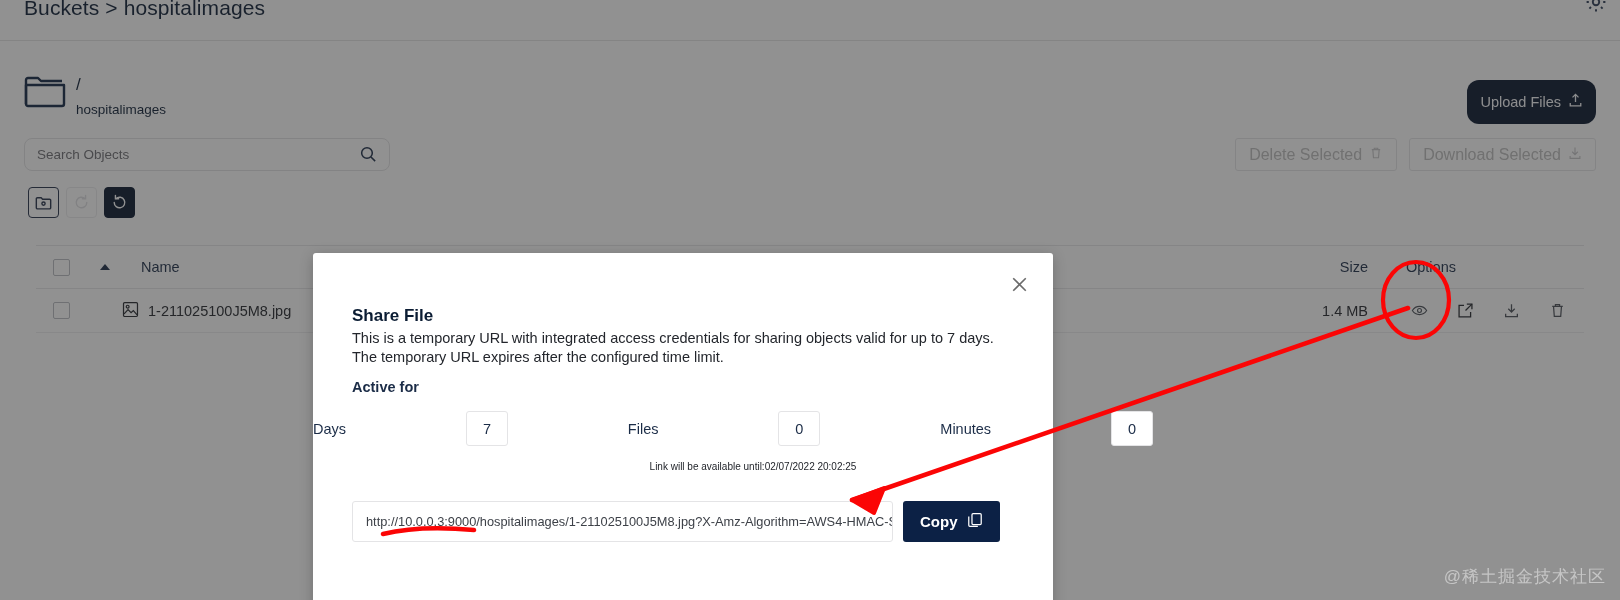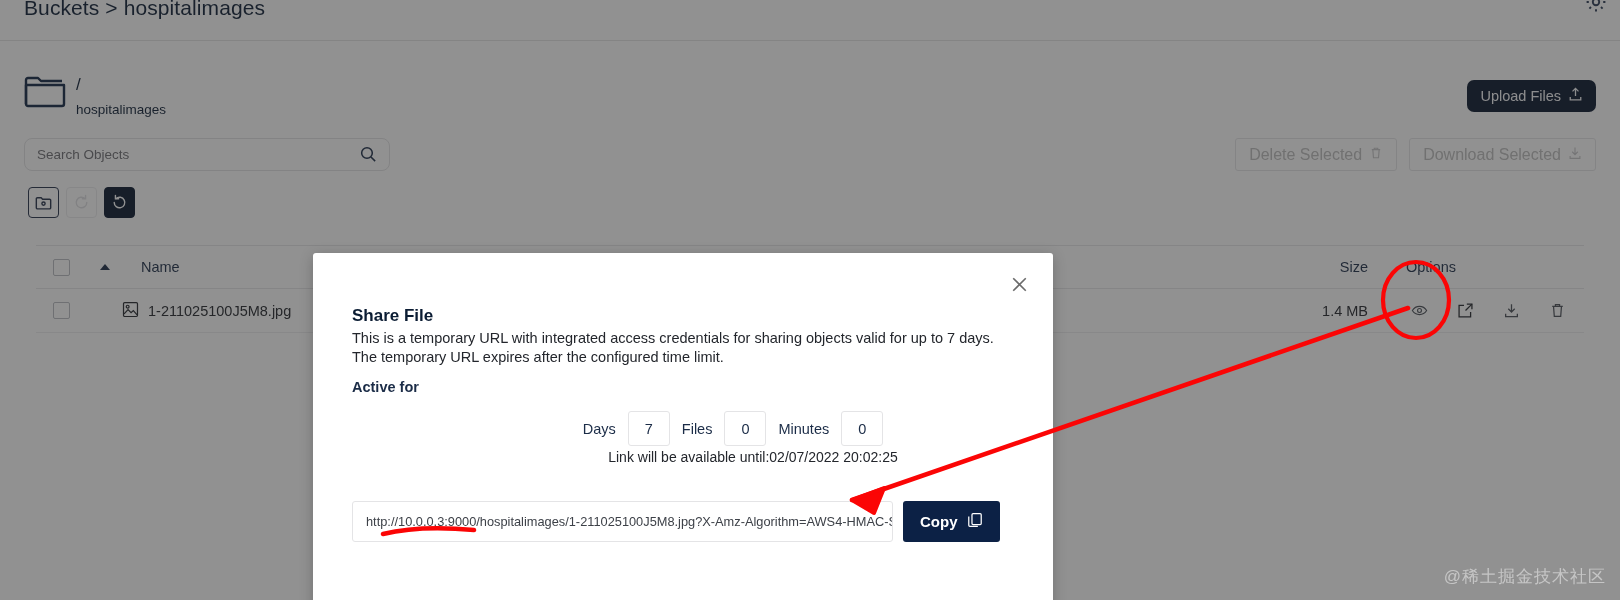--- a/index.html
+++ b/index.html
@@ -43,23 +43,23 @@
   .folder-path {
     position: absolute; left: 76px; top: 34px;
     font-size: 17px; color: #0b1c33;
   }
   .folder-name {
     position: absolute; left: 76px; top: 61px;
     font-size: 13.5px; color: #0b1c33;
   }
   .upload-btn {
     position: absolute; right: 24px; top: 39px;
-    height: 32px; padding: 0 13px;
+    height: 44px; padding: 0 13px;
     background: #07152c; color: #f5f6f8;
-    border: none; border-radius: 7px;
+    border: none; border-radius: 12px;
     font-size: 14.5px; font-family: inherit;
     display: flex; align-items: center; gap: 7px;
     cursor: pointer;
   }
 
   .search-wrap {
     position: absolute; left: 24px; top: 138px;
     width: 366px; height: 33px;
     border: 1px solid #e2e2e4; border-radius: 8px;
     background: #fff;
@@ -157,32 +157,32 @@
   .dlg-desc {
     position: absolute; left: 39px; top: 76px; width: 660px;
     font-size: 14.5px; color: #23262c; line-height: 19px;
   }
   .dlg-active {
     position: absolute; left: 39px; top: 126px;
     font-size: 14.5px; color: #1b2c47; font-weight: bold;
   }
   .dur-row {
     position: absolute; left: 0; top: 158px; width: 840px;
-    display: flex; align-items: center; justify-content: center; gap: 12px;
+    display: flex; align-items: center; justify-content: space-between; gap: 12px;
   }
   .dur-label { font-size: 14.5px; color: #1b2c47; }
   .dur-box {
     width: 42px; height: 35px;
     border: 1px solid #e4e4e6; border-radius: 3px;
     display: flex; align-items: center; justify-content: center;
     font-size: 14.5px; color: #1b2c47; background: #fff;
   }
   .dlg-until {
-    position: absolute; left: 0; top: 196px; width: 880px;
-    text-align: center; font-size: 14px; color: #23262c;
+    position: absolute; left: 0; top: 208px; width: 880px;
+    text-align: center; font-size: 10px; color: #23262c;
   }
   .url-row {
     position: absolute; left: 39px; top: 248px;
     display: flex; align-items: center; gap: 10px;
   }
   .url-box {
     width: 541px; height: 41px;
     border: 1px solid #e4e4e6; border-radius: 3px;
     display: flex; align-items: center;
     padding: 0 13px; background: #fff;

